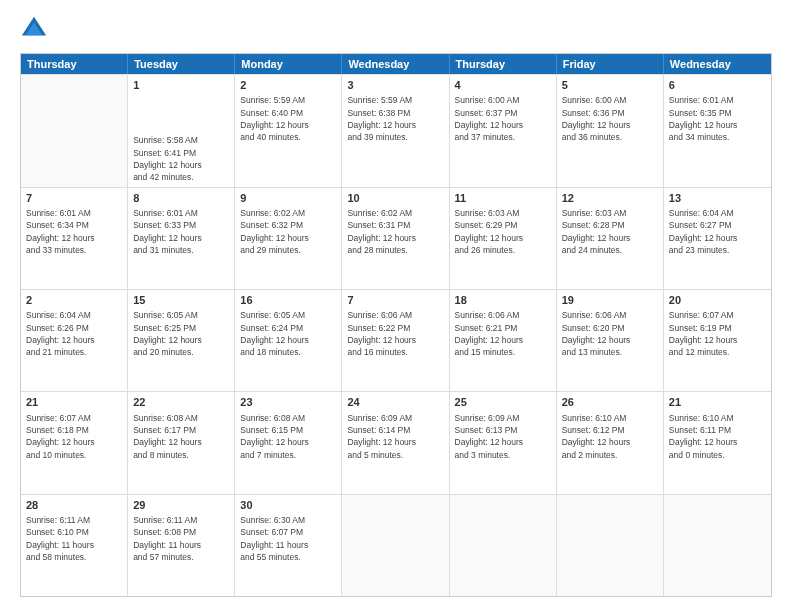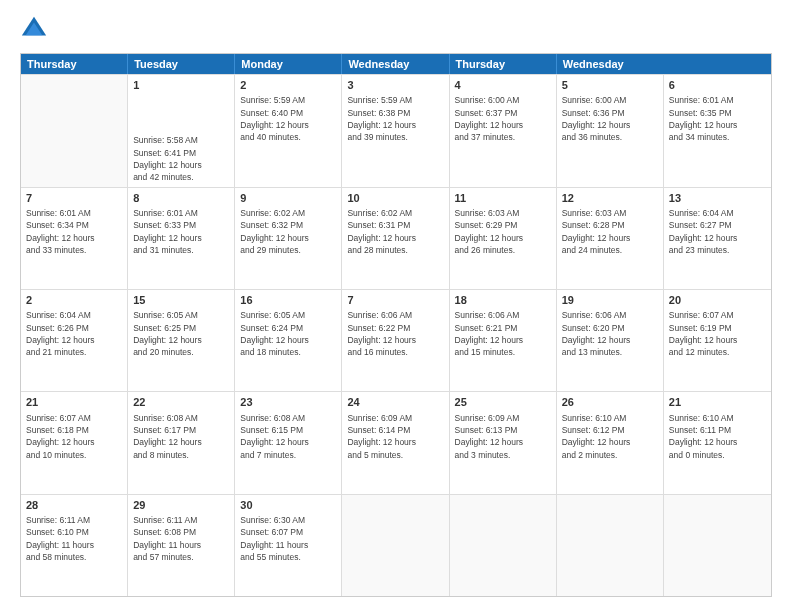--- a/index.html
+++ b/index.html
@@ -125,20 +125,21 @@
     </div>
   </div>
 
   <div class="calendar">
     <div class="cal-header" id="cal-header">
         <div class="cal-header-cell">Thursday</div>
         <div class="cal-header-cell">Tuesday</div>
         <div class="cal-header-cell">Monday</div>
         <div class="cal-header-cell">Wednesday</div>
         <div class="cal-header-cell">Thursday</div>
+        <div class="cal-header-cell">Friday</div>
         <div class="cal-header-cell">Wednesday</div>
       </div>
     <div class="cal-body" id="cal-body">
         <div class="cal-row">
           <div class="cal-cell empty"></div>
           <div class="cal-cell">
             <span class="day-num">1</span>
             <div class="day-info" style="white-space: pre-line; margin-top: 41px;">Sunrise: 5:58 AM
 Sunset: 6:41 PM
 Daylight: 12 hours

